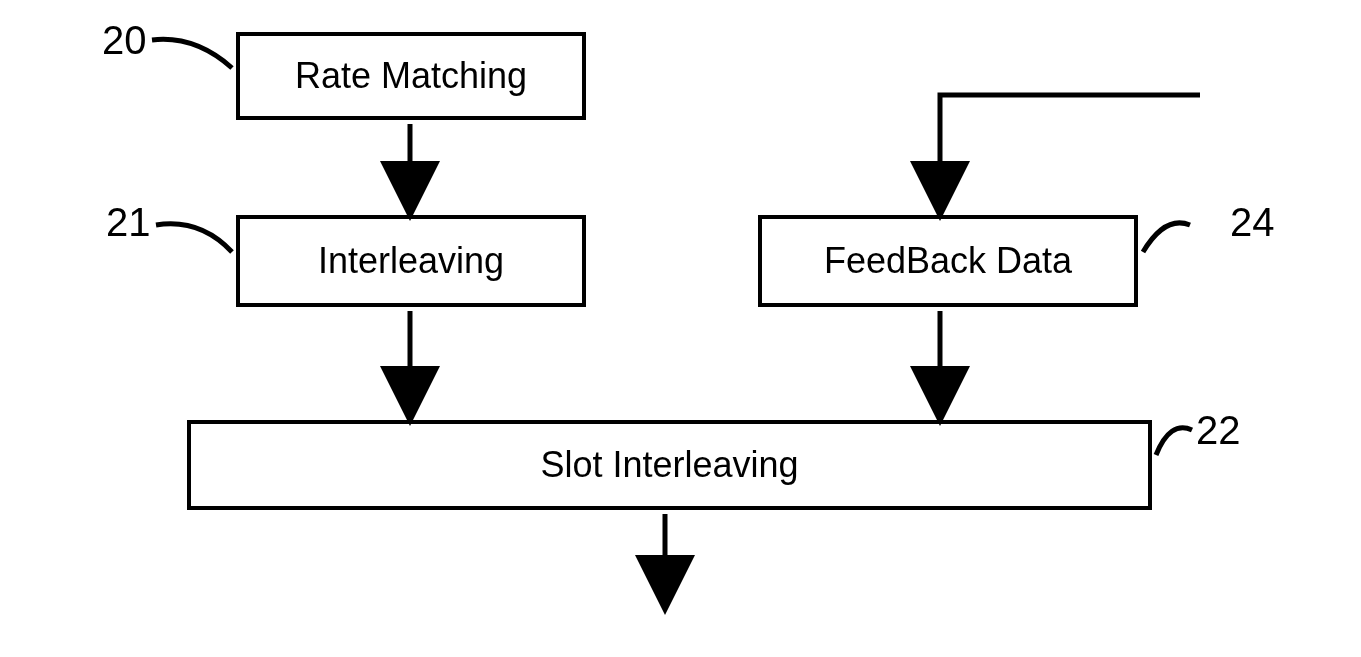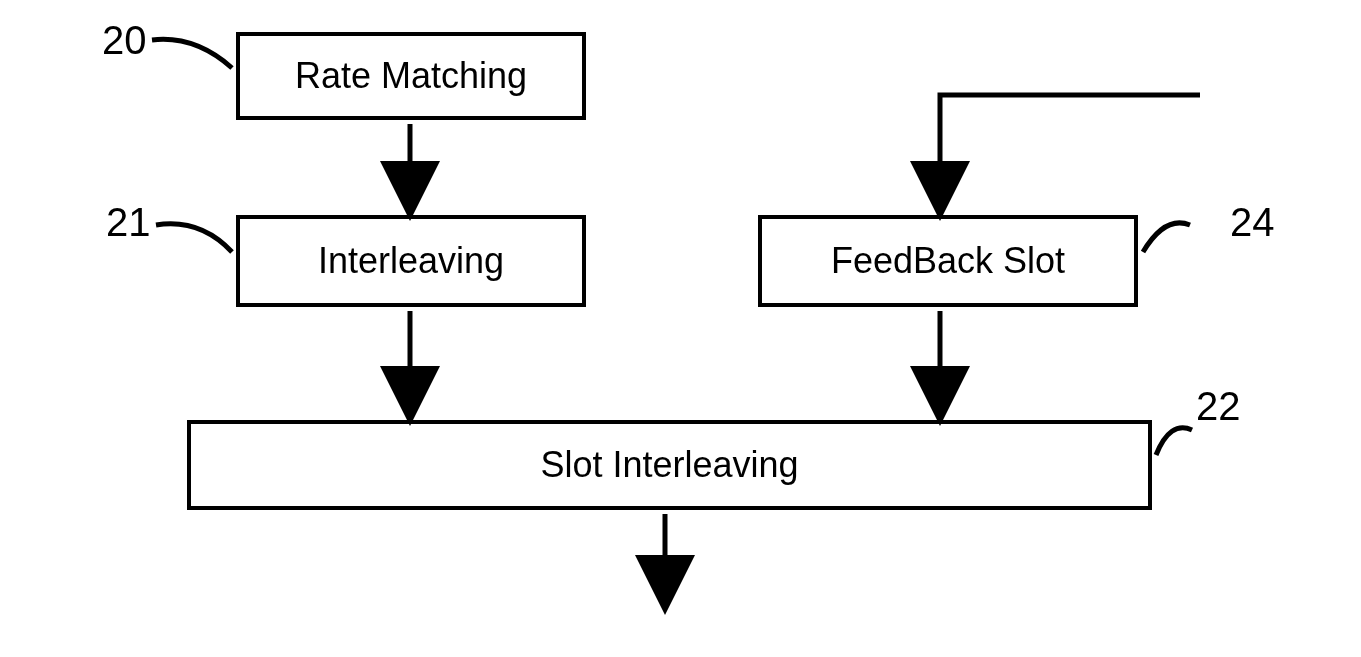--- a/index.html
+++ b/index.html
@@ -57,40 +57,40 @@
       height: 90px;
     }
     .label {
       position: absolute;
       font-size: 40px;
       font-weight: 400;
     }
     .label-20 { left: 102px; top: 18px; }
     .label-21 { left: 106px; top: 200px; text-align: center; }
     .label-24 { left: 1192px; top: 200px; margin-left: 38px; }
-    .label-22 { left: 1196px; top: 384px; }
+    .label-22 { left: 1196px; top: 408px; }
   </style>
 </head>
 <body>
 
 <div class="diagram">
 
   <div class="label label-20">20</div>
   <div class="label label-21">21</div>
   <div class="label label-24">24</div>
   <div class="label label-22">22</div>
 
   <div class="box box-rate">
     <span>Rate Matching</span>
   </div>
   <div class="box box-interleaving">
     <span>Interleaving</span>
   </div>
   <div class="box box-feedback">
-    <span>FeedBack Slot</span>
+    <span>FeedBack Data</span>
   </div>
   <div class="box box-multiplexer">
     <span>Slot Interleaving</span>
   </div>
 
   <svg width="1361" height="657" style="position:absolute;top:0;left:0;">
     <defs>
       <marker id="arrowhead" markerWidth="12" markerHeight="12" refX="10" refY="6" orient="auto">
         <path d="M0,0 L12,6 L0,12 Z" fill="#000"></path>
       </marker>

